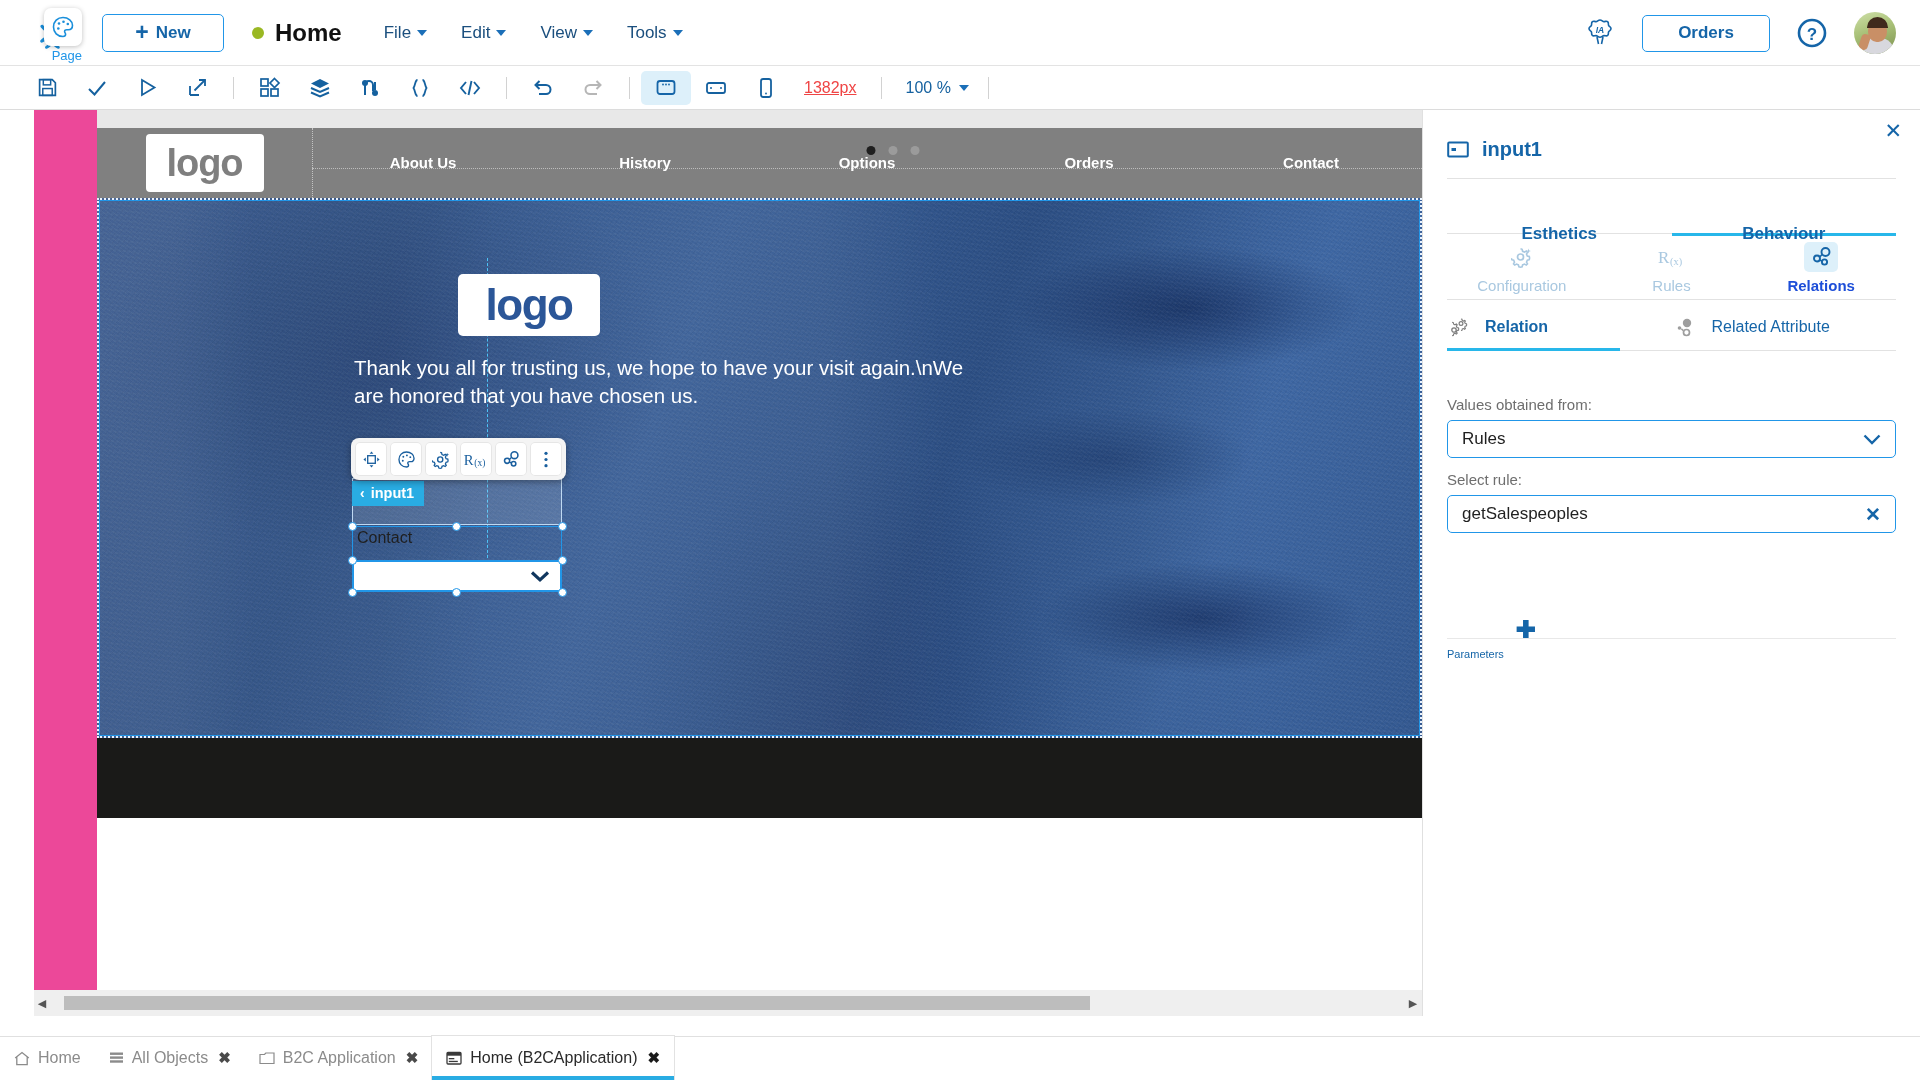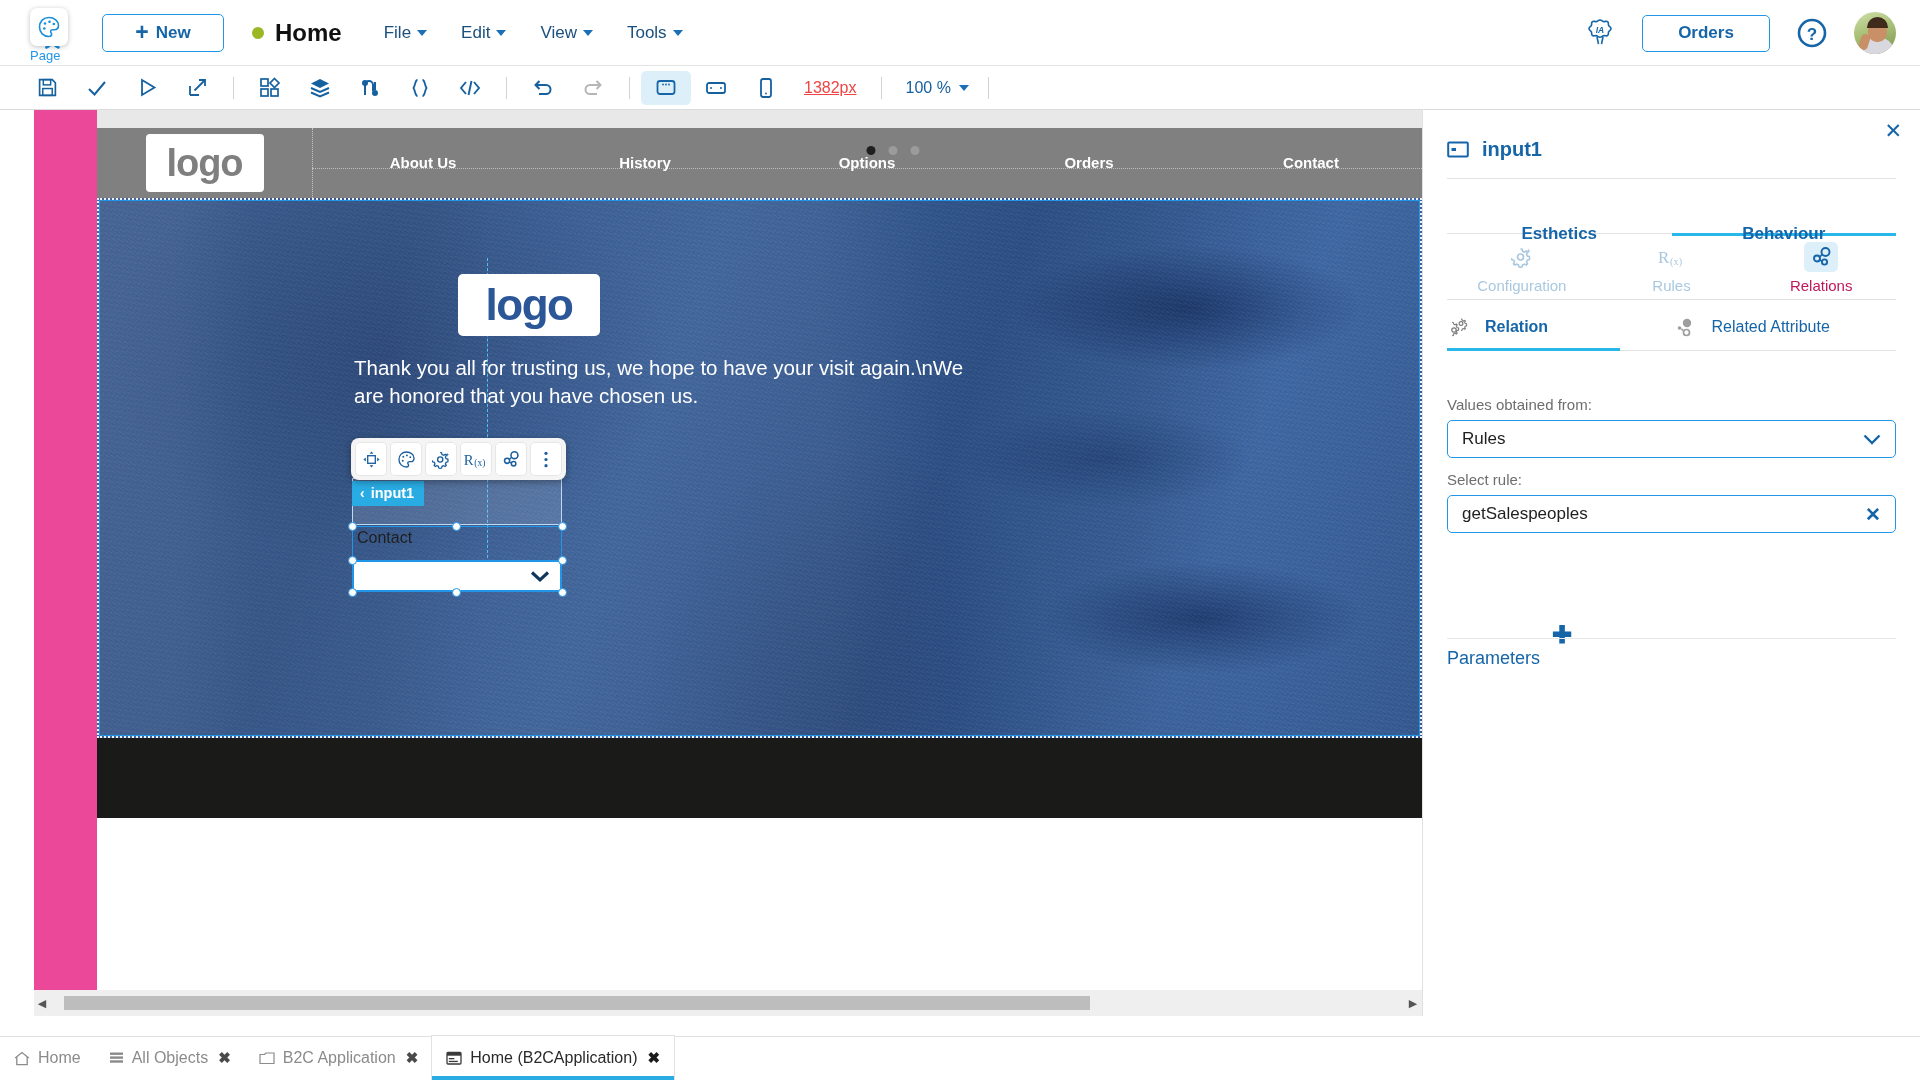--- a/index.html
+++ b/index.html
@@ -73,21 +73,21 @@
   .tb-text { font-size: 16px; color: #ef4444; padding: 0 13px; cursor: pointer; text-decoration: underline; }
   .tb-zoom { font-size: 16px; color: #15619f; padding: 0 8px 0 13px; display:flex;align-items:center;gap:8px;cursor:pointer;}
 
   
   .left-rail {
     position: absolute; left: 0; top: 110px; width: 34px; height: 906px;
     background: #fff;
   }
   .rail-tool {
     position: absolute; left: 30px; top: 8px;
-    width: 52px; display:flex;flex-direction:column;align-items:flex-start;gap:2px;
+    width: 52px; display:flex;flex-direction:column;align-items:flex-end;gap:2px;
   }
   .rail-btn {
     width: 38px;height:38px;border-radius:7px;background:#fff;
     box-shadow: 0 1px 5px rgba(0,0,0,0.25);
     display:flex;align-items:center;justify-content:center; cursor:pointer;
   }
   .rail-label { font-size: 13px; color: #2196e8; }
 
   
   .canvas-wrap {
@@ -261,21 +261,21 @@
     flex:1; text-align:center; font-size: 17px; font-weight:bold; color:#1565a8;
     cursor:pointer; padding-bottom: 9px; border-bottom: 1px solid #e2e2e2; margin-top: 36px;
   }
   .rp-tab.sel { border-bottom: 3px solid #28b7ea; }
 
   .rp-subtabs { position:absolute; left:24px; right:24px; top: 128px; height: 62px; display:flex; border-bottom:1px solid #e2e2e2;}
   .rp-subtab {
     flex:1; display:flex;flex-direction:column;align-items:center;gap:5px;
     cursor:pointer; font-size: 15px; color:#a9c8e0; padding-top: 4px;
   }
-  .rp-subtab.sel { color:#be185d; font-weight:normal; }
+  .rp-subtab.sel { color:#1d4ed8; font-weight:bold; }
   .rp-subtab .ibox { width: 34px;height:30px;display:flex;align-items:center;justify-content:center;border-radius:5px;}
   .rp-subtab.sel .ibox { background:#ddf0fa; }
 
   .rp-row2 { position:absolute; left:24px; right:24px; top: 194px; height: 46px; display:flex;}
   .rp-row2 .cell {
     flex:1; display:flex;align-items:center; gap: 16px; cursor:pointer;
     font-size: 16px; color:#1565a8;
   }
   .rp-row2 .cell.sel { font-weight:bold; }
   .rp-underline { position:absolute; left:24px; width: 173px; top: 238px; height:3px; background:#28b7ea;}
@@ -290,21 +290,21 @@
   }
   .input-ctl {
     height: 38px; border: 1px solid #2196e8; border-radius: 5px; background:#fff;
     display:flex;align-items:center;justify-content:space-between;
     padding: 0 14px; font-size: 17px; color: #1f1f1f;
   }
   .clear-x { color:#1565a8; font-size: 19px; font-weight:bold; cursor:pointer; line-height:1;}
   .params-row {
     position:absolute; left:24px; top: 490px; display:flex;align-items:center;gap:12px;
   }
-  .params-row .lbl { font-size: 18px; color:#1565a8; cursor:pointer;margin-top:48px;}
+  .params-row .lbl { font-size: 11px; color:#1565a8; cursor:pointer;margin-top:48px;}
   .params-plus { color:#1565a8; font-size: 24px; font-weight:bold; line-height:1; cursor:pointer;}
   .rp-divider3 { position:absolute; left:24px; right:24px; top: 528px; height:1px; background:#e8e8e8;}
 
   
   .bottom-bar {
     position: absolute; left: 0; bottom: 0; width: 1920px; height: 44px;
     background: #fff; border-top: 1px solid #e0e0e0;
     display: flex; align-items: flex-end;
   }
   .btab {

